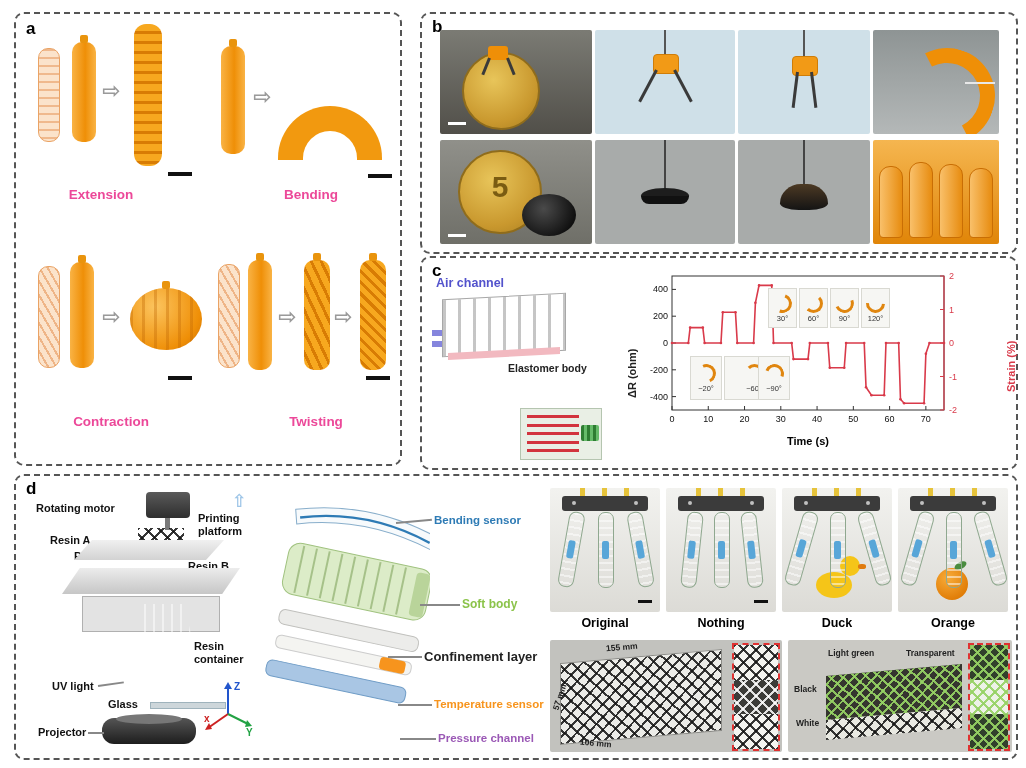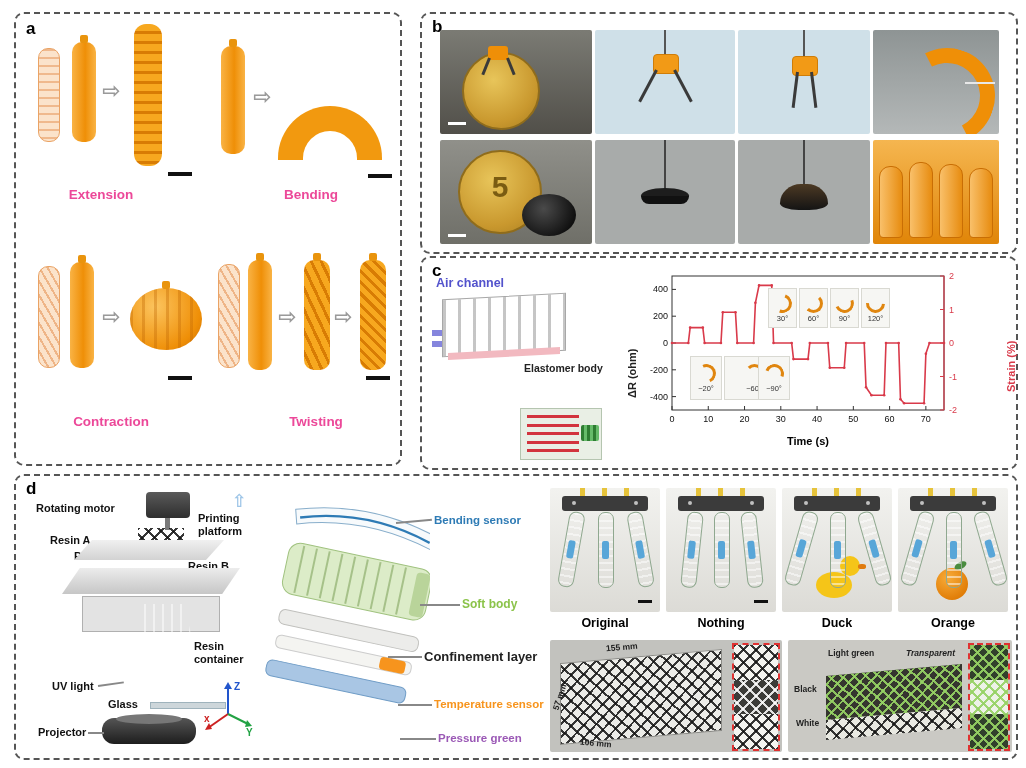--- a/index.html
+++ b/index.html
@@ -175,21 +175,21 @@
   </div>
 
   <div class="panel" style="left:420px;top:256px;width:594px;height:210px;">
     <div class="plabel" style="left:10px;top:4px;">c</div>
 
     <div class="smalllabel" style="left:14px;top:18px;font-size:12.5px;color:#5252cc;">Air channel</div>
     <div class="abs" style="left:20px;top:38px;width:122px;height:56px;border:1px solid #a8a8a8;background:linear-gradient(180deg,#fafafa,#cfcfcf);background-image:repeating-linear-gradient(90deg,rgba(90,90,90,.35) 0 3px,transparent 3px 15px);transform:skewY(-3deg);"></div>
     <div class="abs" style="left:26px;top:92px;width:112px;height:7px;background:#f2b9c0;transform:skewY(-3deg);"></div>
     <div class="abs" style="left:10px;top:72px;width:10px;height:6px;background:#8585dd;"></div>
     <div class="abs" style="left:10px;top:83px;width:10px;height:6px;background:#8585dd;"></div>
-    <div class="smalllabel" style="left:102px;top:104px;">Elastomer body</div>
+    <div class="smalllabel" style="left:86px;top:104px;">Elastomer body</div>
     <div class="abs" style="left:98px;top:150px;width:80px;height:50px;background:#e9efe5;border:1px solid #b5c5b0;">
       <div class="abs" style="left:6px;top:6px;width:52px;height:38px;background:repeating-linear-gradient(180deg,#d2343e 0 3px,transparent 3px 8.5px);"></div>
       <div class="abs" style="left:60px;top:16px;width:18px;height:16px;background:repeating-linear-gradient(90deg,#2e7d32 0 3px,#66bb6a 3px 6px);border-radius:2px;"></div>
     </div>
 
     <div class="vlabel" style="left:204px;top:140px;color:#222;">ΔR (ohm)</div>
     <svg id="c-plot" style="position:absolute;left:214px;top:10px;" width="338" height="164">
         <rect x="36" y="8" width="272" height="134" fill="none" stroke="#333" stroke-width="1"></rect>
         <line x1="308" y1="8" x2="308" y2="142" stroke="#d93a4a" stroke-width="1.2"></line>
         <line x1="36" y1="142" x2="36" y2="138" stroke="#333" stroke-width="1"></line>
@@ -353,21 +353,21 @@
     </svg>
 
     <div class="dlabel" style="left:418px;top:38px;color:#2e7bb5;font-size:11.5px;">Bending sensor</div>
     <div class="leader" style="left:380px;top:46px;width:36px;transform:rotate(-5deg);"></div>
     <div class="dlabel" style="left:446px;top:122px;color:#8bc34a;font-size:12px;">Soft body</div>
     <div class="leader" style="left:404px;top:128px;width:40px;"></div>
     <div class="dlabel" style="left:408px;top:174px;color:#222;font-size:13px;">Confinement layer</div>
     <div class="leader" style="left:372px;top:180px;width:34px;"></div>
     <div class="dlabel" style="left:418px;top:222px;color:#f7941d;font-size:11.5px;">Temperature sensor</div>
     <div class="leader" style="left:382px;top:228px;width:34px;"></div>
-    <div class="dlabel" style="left:422px;top:256px;color:#9b59b6;font-size:11.5px;">Pressure green</div>
+    <div class="dlabel" style="left:422px;top:256px;color:#9b59b6;font-size:11.5px;">Pressure channel</div>
     <div class="leader" style="left:384px;top:262px;width:36px;"></div>
 
     <div class="gtile" style="left:534px;top:12px;width:110px;height:124px;">
       <div class="cable" style="left:30px;"></div>
         <div class="cable" style="left:52px;"></div>
         <div class="cable" style="left:74px;"></div>
       <div class="mount">
           <div class="screw" style="left:10px;"></div>
           <div class="screw" style="left:72px;"></div>
         </div>
@@ -460,21 +460,21 @@
         <div class="xhatch-dark" style="flex:1;background-color:#f4f4f0;"></div>
         <div class="xhatch-light" style="flex:1;background-color:#3c3c38;"></div>
         <div class="xhatch-dark" style="flex:1;background-color:#f4f4f0;"></div>
       </div>
     </div>
 
     <div class="tile" style="left:772px;top:164px;width:224px;height:112px;background:#cac9c4;">
       <div class="abs xhatch-green" style="left:38px;top:30px;width:136px;height:44px;background-color:#35352f;transform:skewY(-5deg);"></div>
       <div class="abs xhatch-dark" style="left:38px;top:74px;width:136px;height:20px;background-color:#e9e9e2;transform:skewY(-5deg);"></div>
       <div class="ann" style="left:40px;top:8px;">Light green</div>
-      <div class="ann" style="left:118px;top:8px;font-style:italic;">Transparent</div>
+      <div class="ann" style="left:118px;top:8px;">Transparent</div>
       <div class="ann" style="left:6px;top:44px;">Black</div>
       <div class="ann" style="left:8px;top:78px;">White</div>
       <div class="abs" style="left:180px;top:3px;width:38px;height:104px;border:2px dashed #e03131;display:flex;flex-direction:column;">
         <div class="xhatch-green" style="flex:1;background-color:#31402c;"></div>
         <div class="xhatch-green" style="flex:1;background-color:#eef2e8;"></div>
         <div class="xhatch-green" style="flex:1;background-color:#31402c;"></div>
       </div>
     </div>
   </div>
 

